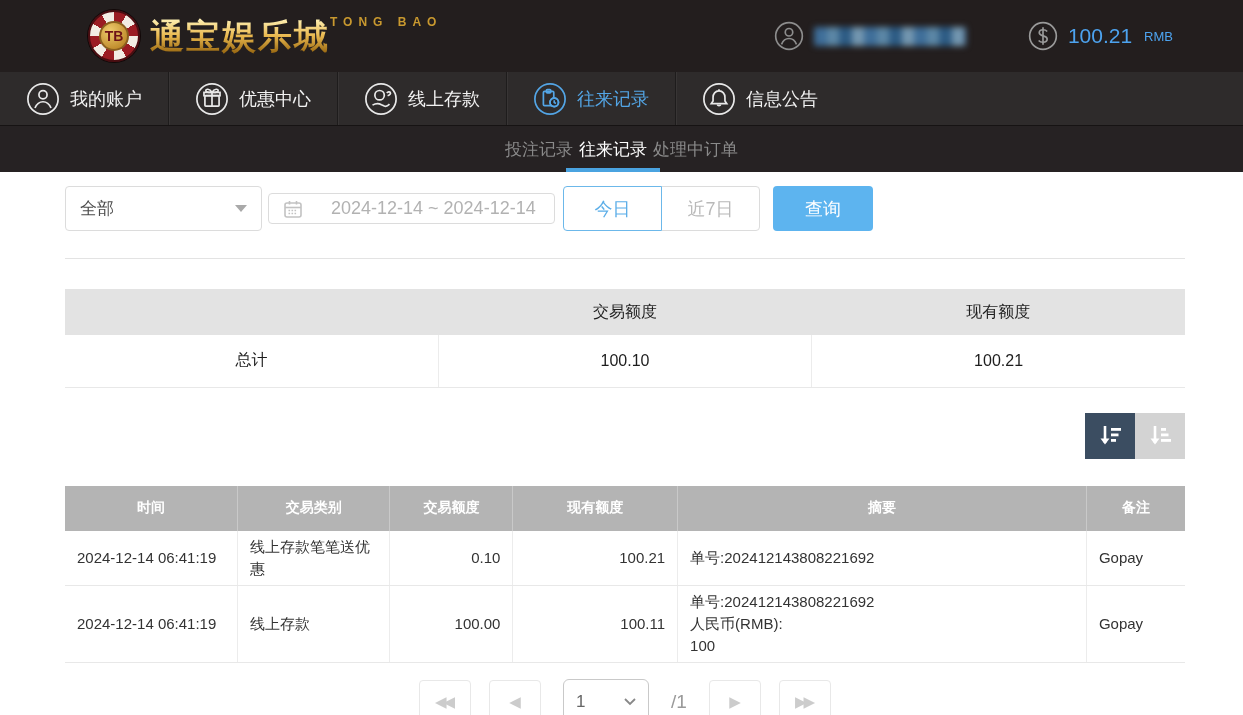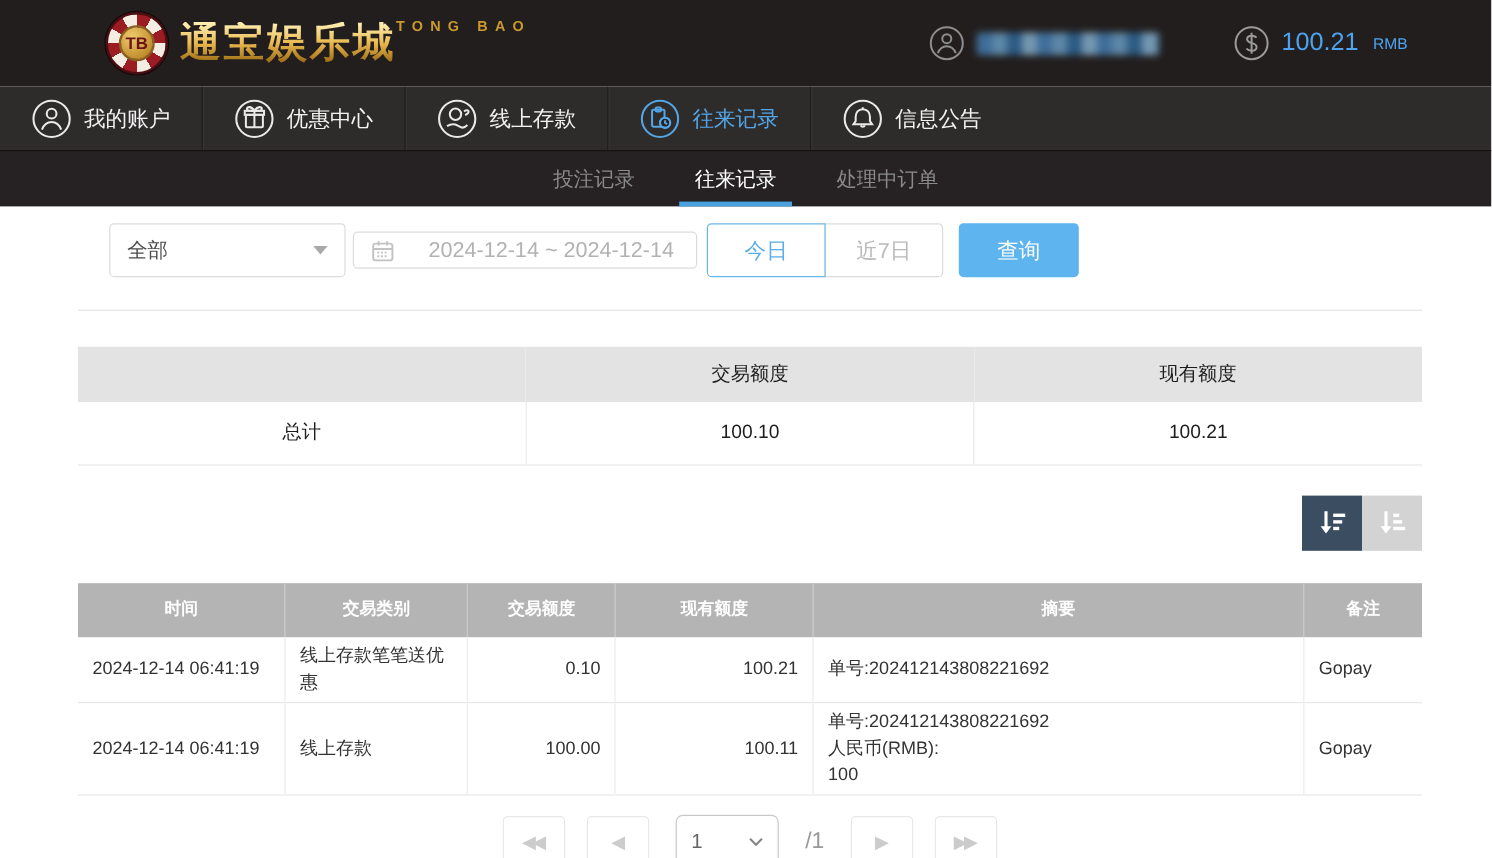--- a/index.html
+++ b/index.html
@@ -40,30 +40,30 @@
   .nav-item { display:flex; align-items:center; gap:10px; padding:0 26px; color:#f2f2f2;
     font-size:18px; cursor:pointer; position:relative; }
   .nav-item + .nav-item { border-left:1px solid rgba(0,0,0,0.35);
     box-shadow:inset 1px 0 0 rgba(255,255,255,0.05); }
   .nav-ic { width:34px; height:34px; color:#e9e9e9; }
   .nav-item.active { color:#53a5e5; }
   .nav-item.active .nav-ic { color:#53a5e5; }
 
   
   .tabbar { height:47px; background:#262223; border-top:1px solid #161313;
-    display:flex; justify-content:center; gap:44px; }
+    display:flex; justify-content:center; }
   .tab { position:relative; display:flex; align-items:center; font-size:17px; color:#8a8a8a;
     cursor:pointer; padding:0 3px; }
   .tab.active { color:#ffffff; }
   .tab.active::after { content:""; position:absolute; left:-10px; right:-10px; bottom:0;
     height:4px; background:#4aa3e0; }
 
   
   .content { width:1120px; margin-left:65px; }
-  .filters { display:flex; align-items:center; margin-top:14px;margin-left:26px; }
+  .filters { display:flex; align-items:center; margin-top:14px; }
   .select { width:197px; height:45px; border:1px solid #dcdcdc; border-radius:4px;
     display:flex; align-items:center; padding:0 14px; font-size:17px; color:#4c4c4c; cursor:pointer; }
   .select .caret { margin-left:auto; width:0; height:0; border-left:6px solid transparent;
     border-right:6px solid transparent; border-top:7px solid #a9a9a9; }
   .datefield { width:287px; height:31px; border:1px solid #dcdcdc; border-radius:4px;
     display:flex; align-items:center; gap:28px; padding:0 14px; margin-left:6px;
     font-size:18px; color:#b2b2b2; cursor:pointer; }
   .cal-ic { width:20px; height:20px; color:#c2c2c2; flex:none; }
   .seg { display:flex; margin-left:8px; }
   .seg-btn { width:99px; height:45px; border:1px solid #dcdcdc; background:#fff; font-size:18px;

